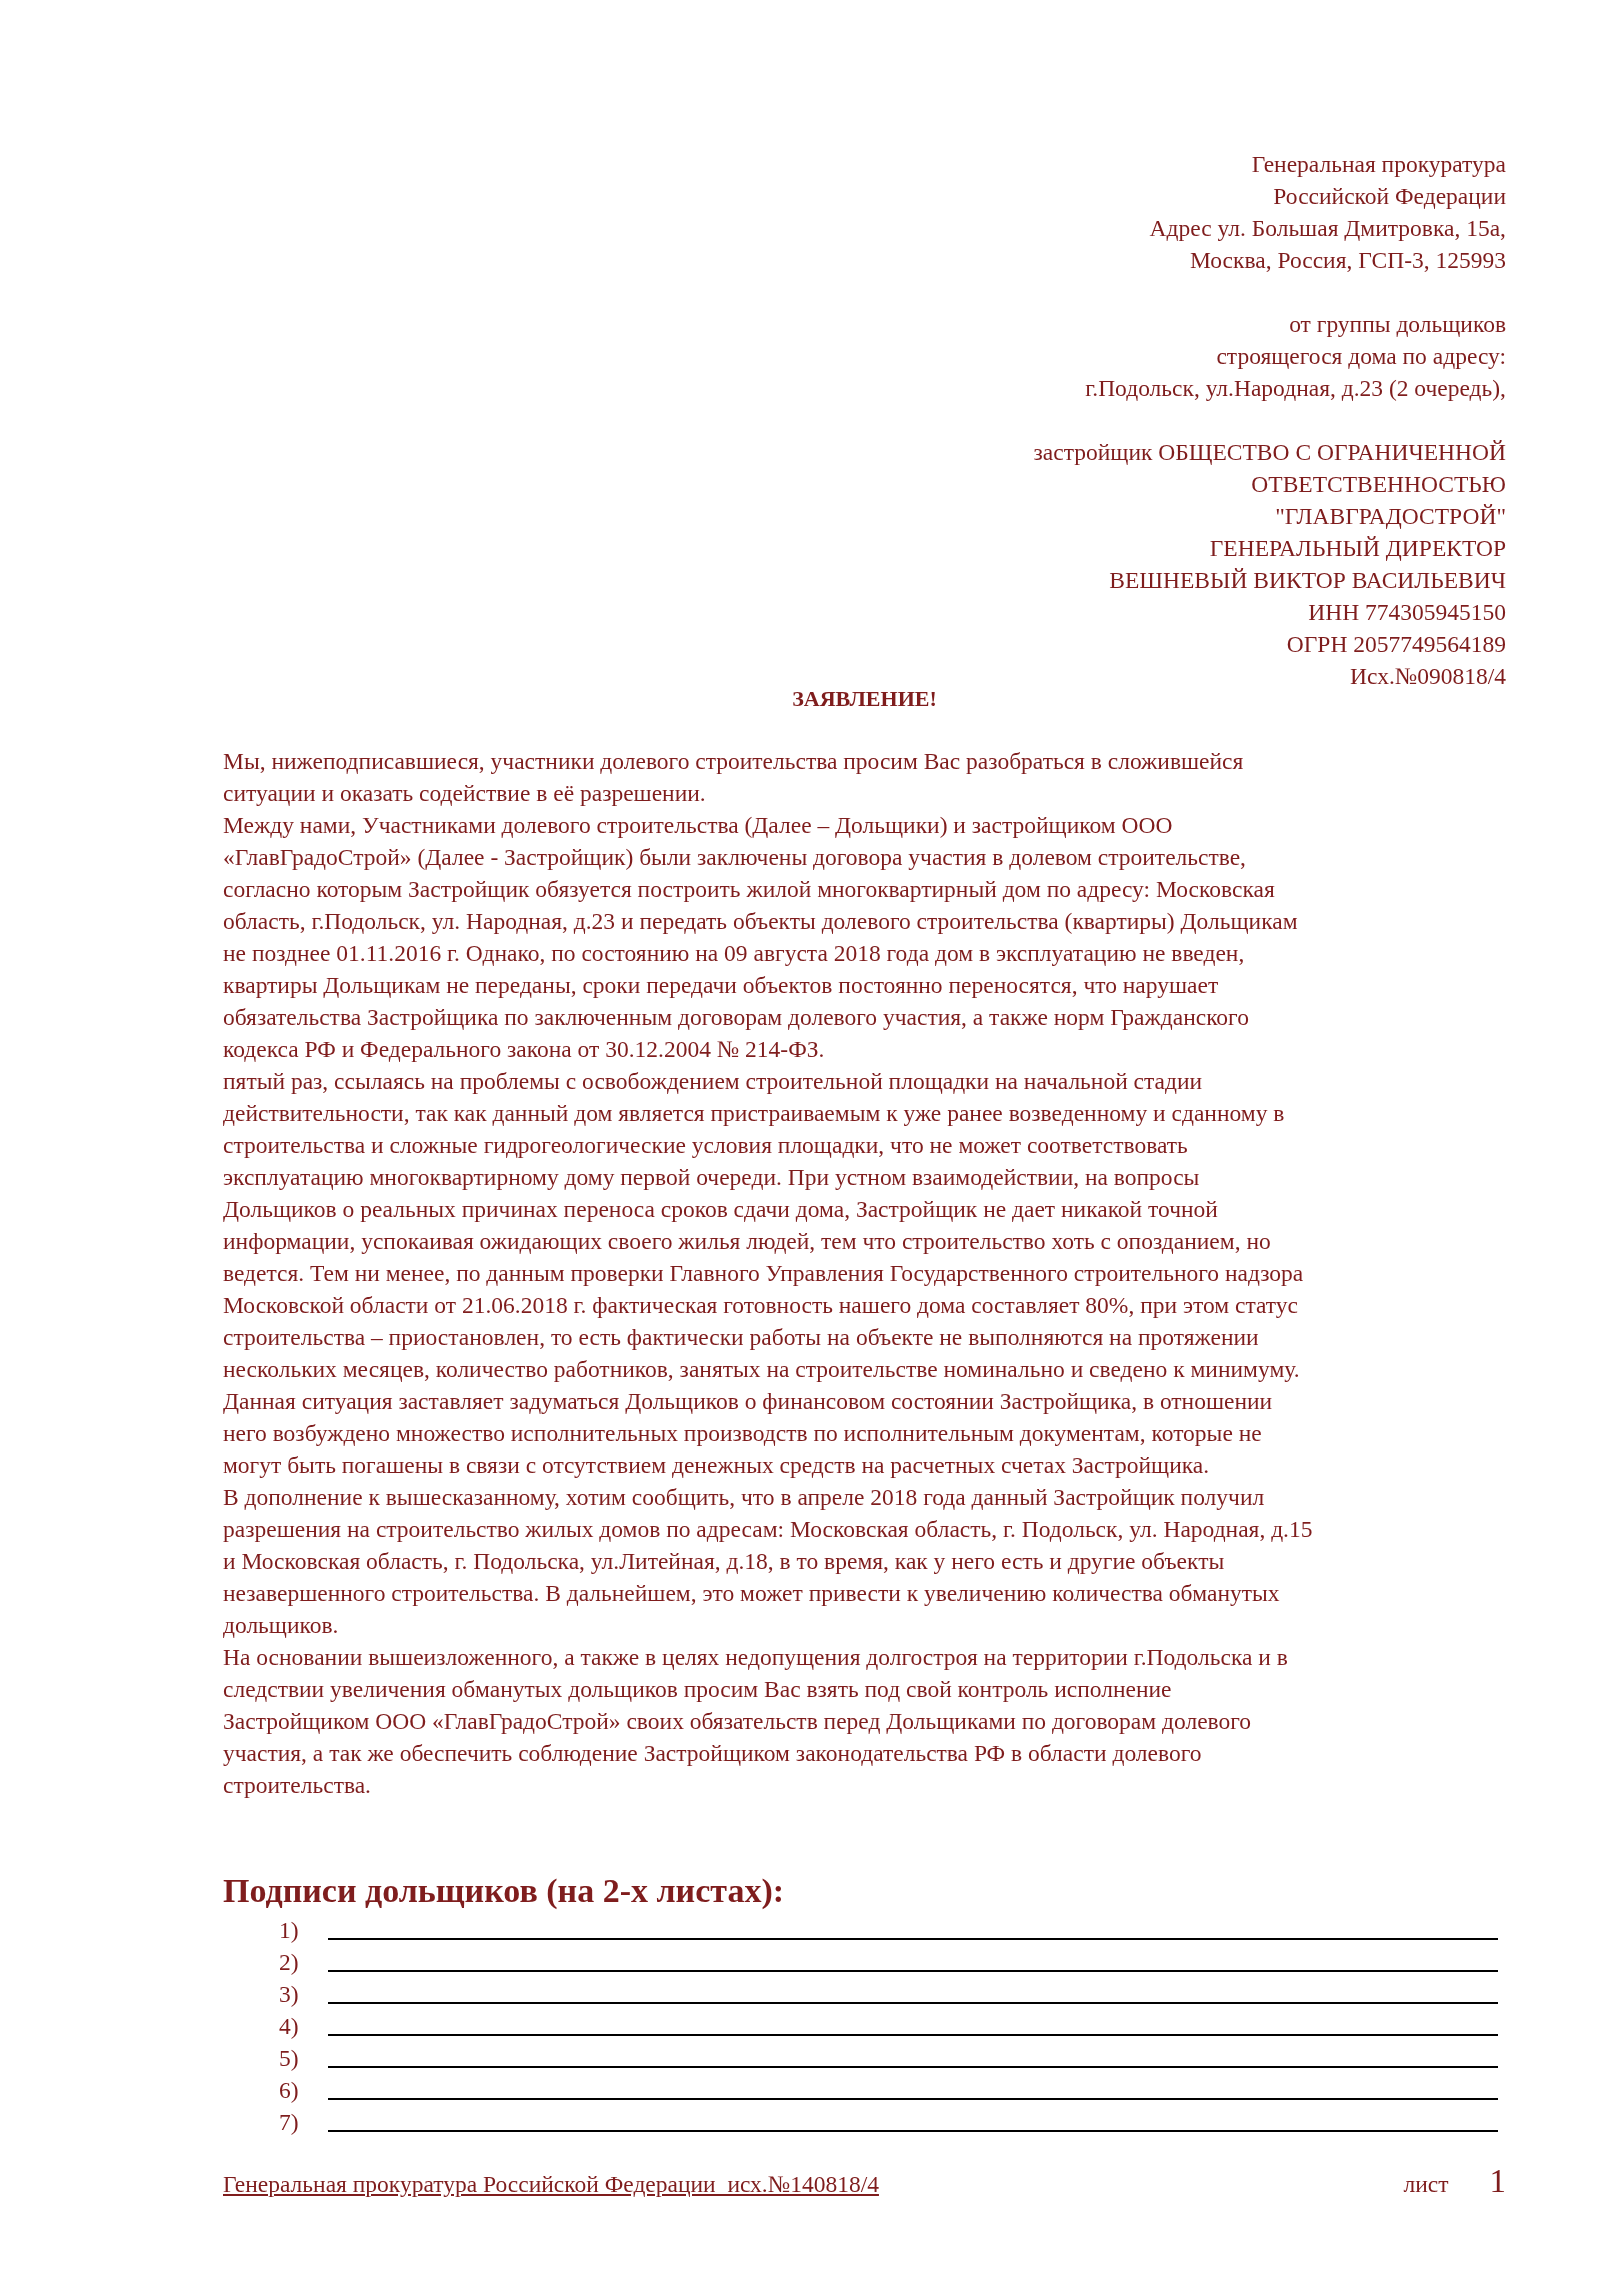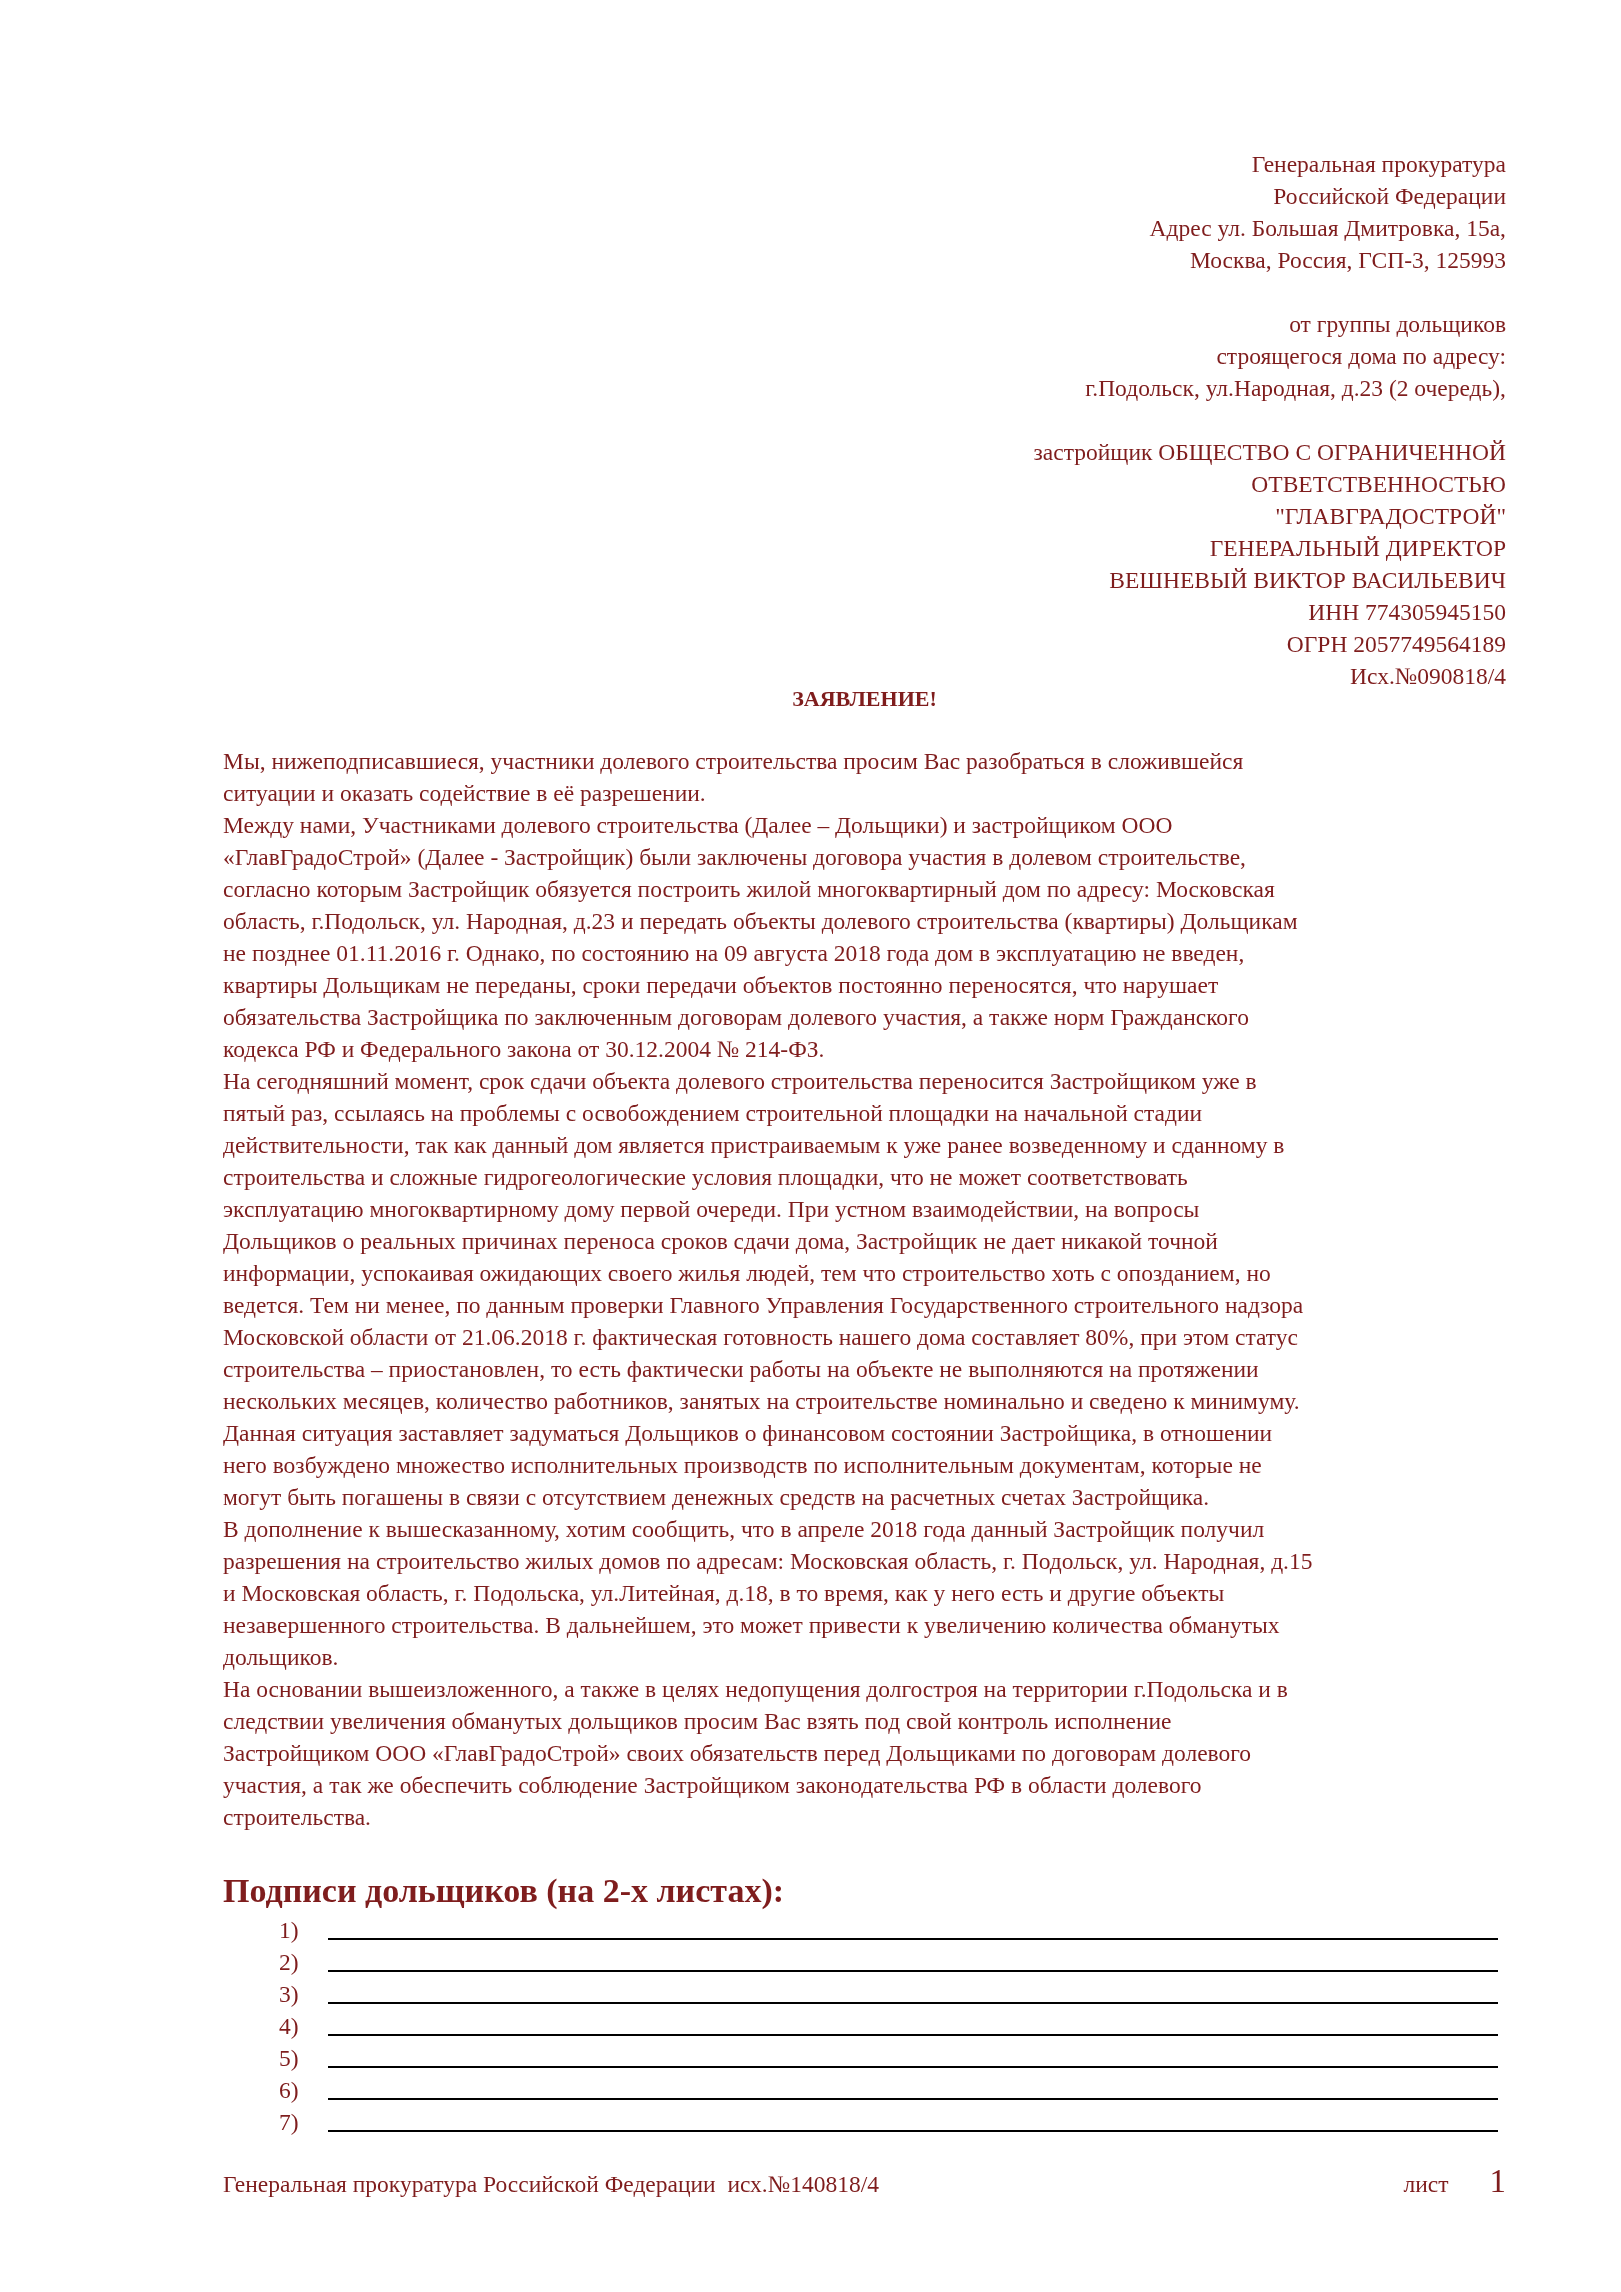--- a/index.html
+++ b/index.html
@@ -58,21 +58,21 @@
     border-bottom: 2.9px solid #000000;
     margin-bottom: 5.9px;
     height: 0;
   }
   .footer {
     position: absolute;
     top: 2166px; left: 223px; right: 115px;
     display: flex;
     align-items: baseline;
   }
-  .footer-left { white-space: pre; }
+  .footer-left { white-space: pre; text-decoration: underline; }
   .sheet-label { margin-left: auto; }
   .page-number { margin-left: 41px; font-size: 33px; line-height: 31px; }
 </style>
 </head>
 <body>
 
 <div class="page">
 
   <div class="header">
     <div class="hgroup">
@@ -104,21 +104,20 @@
     <div class="bline">Мы, нижеподписавшиеся, участники долевого строительства просим Вас разобраться в сложившейся</div>
     <div class="bline">ситуации и оказать содействие в её разрешении.</div>
     <div class="bline">Между нами, Участниками долевого строительства (Далее – Дольщики) и застройщиком ООО</div>
     <div class="bline">«ГлавГрадоСтрой» (Далее - Застройщик) были заключены договора участия в долевом строительстве,</div>
     <div class="bline">согласно которым Застройщик обязуется построить жилой многоквартирный дом по адресу: Московская</div>
     <div class="bline">область, г.Подольск, ул. Народная, д.23 и передать объекты долевого строительства (квартиры) Дольщикам</div>
     <div class="bline">не позднее 01.11.2016 г. Однако, по состоянию на 09 августа 2018 года дом в эксплуатацию не введен,</div>
     <div class="bline">квартиры Дольщикам не переданы, сроки передачи объектов постоянно переносятся, что нарушает</div>
     <div class="bline">обязательства Застройщика по заключенным договорам долевого участия, а также норм Гражданского</div>
     <div class="bline">кодекса РФ и Федерального закона от 30.12.2004 № 214-ФЗ.</div>
-    <div class="bline">На сегодняшний момент, срок сдачи объекта долевого строительства переносится Застройщиком уже в</div>
     <div class="bline">пятый раз, ссылаясь на проблемы с освобождением строительной площадки на начальной стадии</div>
     <div class="bline">действительности, так как данный дом является пристраиваемым к уже ранее возведенному и сданному в</div>
     <div class="bline">строительства и сложные гидрогеологические условия площадки, что не может соответствовать</div>
     <div class="bline">эксплуатацию многоквартирному дому первой очереди. При устном взаимодействии, на вопросы</div>
     <div class="bline">Дольщиков о реальных причинах переноса сроков сдачи дома, Застройщик не дает никакой точной</div>
     <div class="bline">информации, успокаивая ожидающих своего жилья людей, тем что строительство хоть с опозданием, но</div>
     <div class="bline">ведется. Тем ни менее, по данным проверки Главного Управления Государственного строительного надзора</div>
     <div class="bline">Московской области от 21.06.2018 г. фактическая готовность нашего дома составляет 80%, при этом статус</div>
     <div class="bline">строительства – приостановлен, то есть фактически работы на объекте не выполняются на протяжении</div>
     <div class="bline">нескольких месяцев, количество работников, занятых на строительстве номинально и сведено к минимуму.</div>

